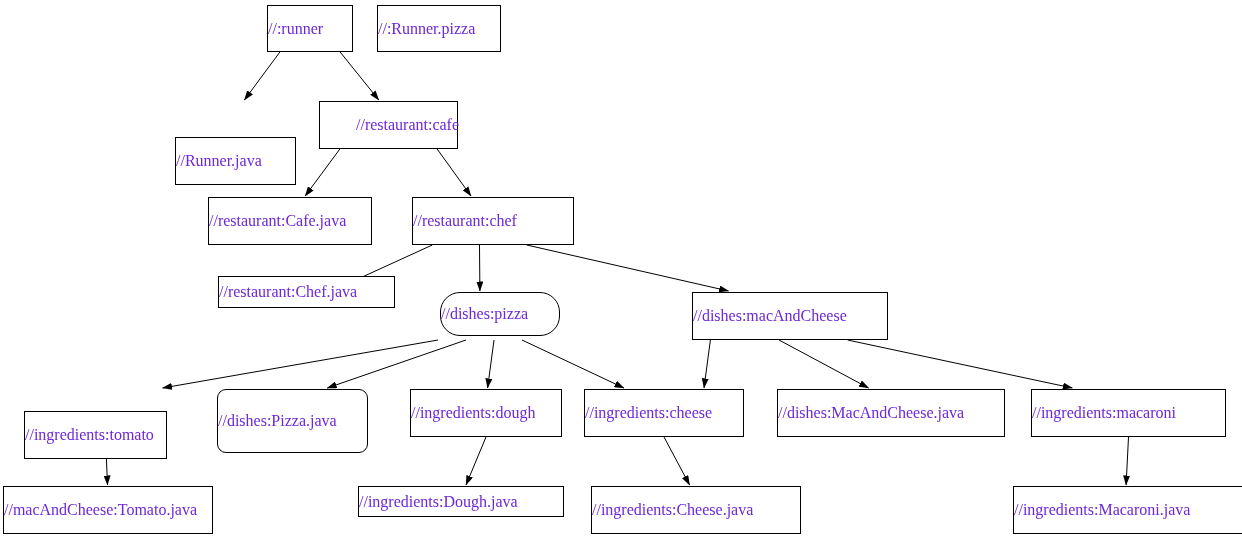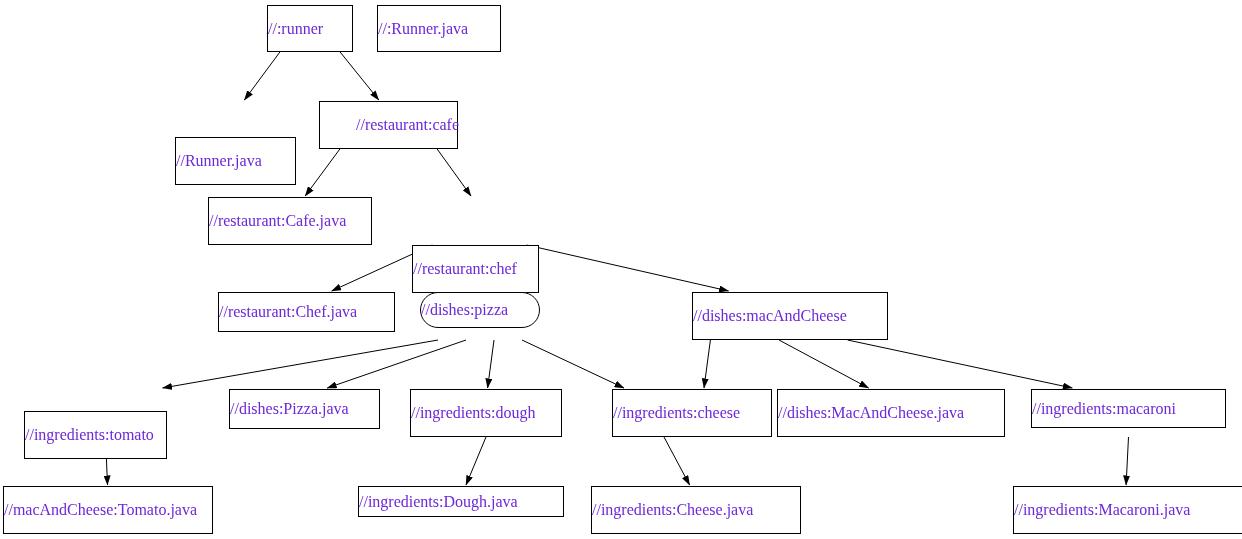--- a/index.html
+++ b/index.html
@@ -61,59 +61,59 @@
         <line class="edge" x1="486" y1="437" x2="466" y2="485" marker-end="url(#arrowhead)"></line>
         <line class="edge" x1="664" y1="437" x2="689.6" y2="485" marker-end="url(#arrowhead)"></line>
         <line class="edge" x1="1128.5" y1="437" x2="1126.1" y2="485" marker-end="url(#arrowhead)"></line>
       </g>
   </svg>
   <div id="nodes-layer">
       <div class="node" style="left: 267px; top: 5px; width: 86px; height: 47px;">
         <span>//:runner</span>
       </div>
       <div class="node" style="left: 377px; top: 5px; width: 124px; height: 47px;">
-        <span>//:Runner.java</span>
+        <span>//:Runner.pizza</span>
       </div>
       <div class="node" style="left: 175px; top: 101px; width: 121px; height: 48px; margin-top: 36px;">
         <span>//Runner.java</span>
       </div>
       <div class="node" style="left: 319px; top: 101px; width: 139px; height: 48px; padding-left: 36px;">
         <span>//restaurant:cafe</span>
       </div>
       <div class="node" style="left: 208px; top: 197px; width: 164px; height: 48px;">
         <span>//restaurant:Cafe.java</span>
       </div>
-      <div class="node" style="left: 412px; top: 197px; width: 127px; height: 48px; margin-top: 48px;">
+      <div class="node" style="left: 412px; top: 197px; width: 162px; height: 48px;">
         <span>//restaurant:chef</span>
       </div>
-      <div class="node" style="left: 218px; top: 292px; width: 177px; height: 40px;">
+      <div class="node" style="left: 218px; top: 276px; width: 177px; height: 32px;">
         <span>//restaurant:Chef.java</span>
       </div>
-      <div class="node" style="left: 420px; top: 292px; width: 120px; height: 36px; border-radius: 20px;">
+      <div class="node" style="left: 440px; top: 292px; width: 120px; height: 44px; border-radius: 20px;">
         <span>//dishes:pizza</span>
       </div>
       <div class="node" style="left: 681px; top: 292px; width: 196px; height: 48px; margin-left: 11px;">
         <span>//dishes:macAndCheese</span>
       </div>
       <div class="node" style="left: 24px; top: 411px; width: 143px; height: 48px;">
         <span>//ingredients:tomato</span>
       </div>
-      <div class="node" style="left: 229px; top: 389px; width: 151px; height: 40px;">
+      <div class="node" style="left: 217px; top: 389px; width: 151px; height: 64px; border-radius: 9px;">
         <span>//dishes:Pizza.java</span>
       </div>
       <div class="node" style="left: 410px; top: 389px; width: 152px; height: 48px; font-family: Liberation Serif, serif;">
         <span>//ingredients:dough</span>
       </div>
-      <div class="node" style="left: 584px; top: 389px; width: 160px; height: 48px; margin-left: 28px;">
+      <div class="node" style="left: 584px; top: 389px; width: 160px; height: 48px;">
         <span>//ingredients:cheese</span>
       </div>
       <div class="node" style="left: 777px; top: 389px; width: 228px; height: 48px;">
         <span>//dishes:MacAndCheese.java</span>
       </div>
-      <div class="node" style="left: 1031px; top: 389px; width: 195px; height: 39px;">
+      <div class="node" style="left: 1031px; top: 389px; width: 195px; height: 48px;">
         <span>//ingredients:macaroni</span>
       </div>
       <div class="node" style="left: 3px; top: 486px; width: 210px; height: 48px;">
         <span>//macAndCheese:Tomato.java</span>
       </div>
       <div class="node" style="left: 358px; top: 486px; width: 206px; height: 31px;">
         <span>//ingredients:Dough.java</span>
       </div>
       <div class="node" style="left: 591px; top: 486px; width: 210px; height: 48px;">
         <span>//ingredients:Cheese.java</span>

